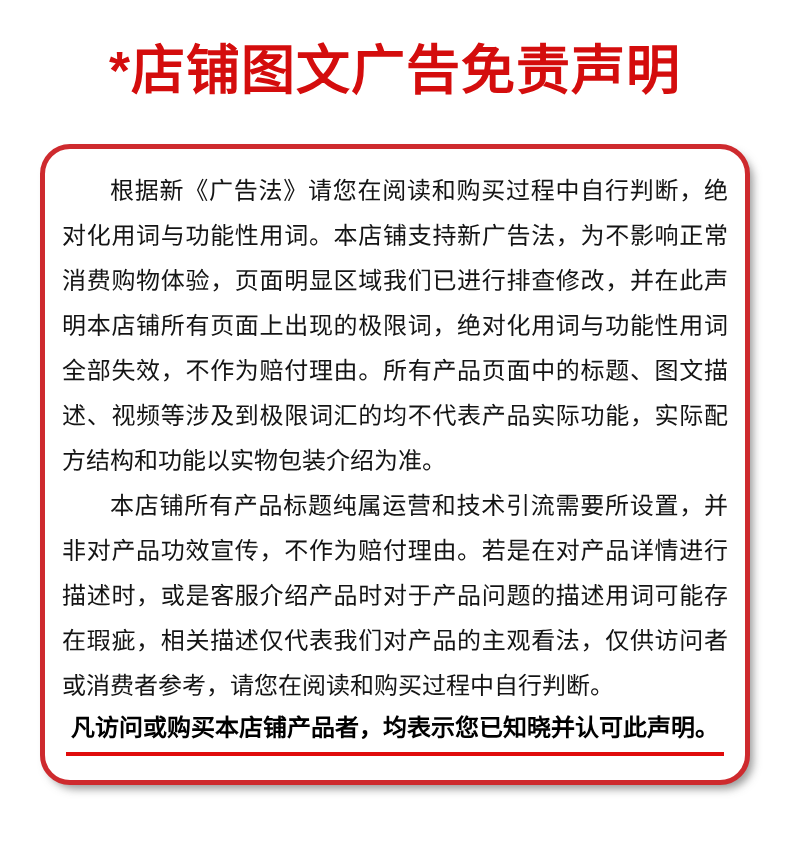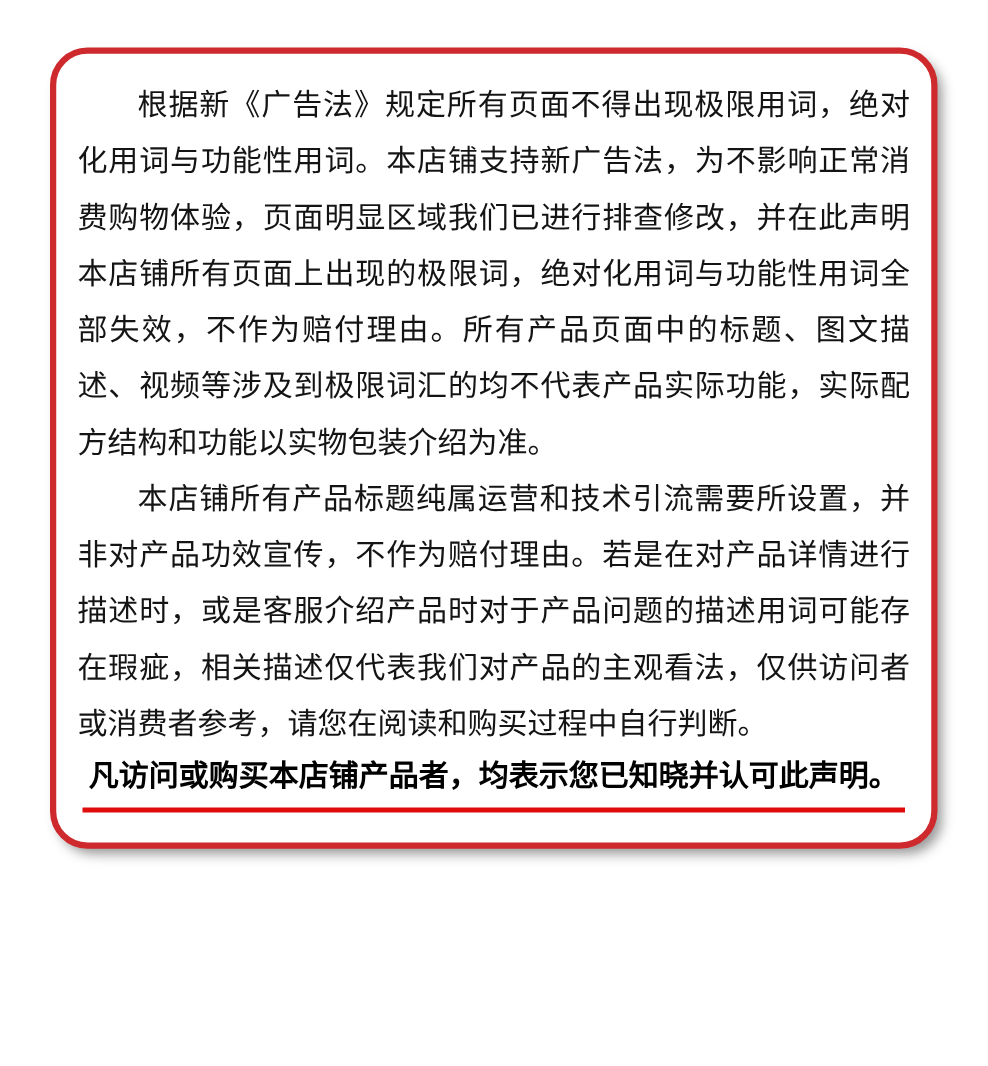--- a/index.html
+++ b/index.html
@@ -62,24 +62,25 @@
     padding: 0 5px 8px 5px;
     border-bottom: 4px solid #e00c0c;
     white-space: nowrap;
   }
 </style>
 </head>
 <body>
 
 <div class="page">
 
+  <h1 class="page-title">*店铺图文广告免责声明</h1>
 
   <div class="disclaimer-panel">
 
-    <p>根据新《广告法》规定所有页面不得出现极限用词，绝对化用词与功能性用词。本店铺支持新广告法，为不影响正常消费购物体验，页面明显区域我们已进行排查修改，并在此声明本店铺所有页面上出现的极限词，绝对化用词与功能性用词全部失效，不作为赔付理由。所有产品页面中的标题、图文描述、视频等涉及到极限词汇的均不代表产品实际功能，实际配方结构和功能以实物包装介绍为准。</p>
+    <p>根据新《广告法》请您在阅读和购买过程中自行判断，绝对化用词与功能性用词。本店铺支持新广告法，为不影响正常消费购物体验，页面明显区域我们已进行排查修改，并在此声明本店铺所有页面上出现的极限词，绝对化用词与功能性用词全部失效，不作为赔付理由。所有产品页面中的标题、图文描述、视频等涉及到极限词汇的均不代表产品实际功能，实际配方结构和功能以实物包装介绍为准。</p>
 
     <p>本店铺所有产品标题纯属运营和技术引流需要所设置，并非对产品功效宣传，不作为赔付理由。若是在对产品详情进行描述时，或是客服介绍产品时对于产品问题的描述用词可能存在瑕疵，相关描述仅代表我们对产品的主观看法，仅供访问者或消费者参考，请您在阅读和购买过程中自行判断。</p>
 
     <div class="statement-row">
       <span class="statement">凡访问或购买本店铺产品者，均表示您已知晓并认可此声明。</span>
     </div>
 
   </div>
 
 </div>

